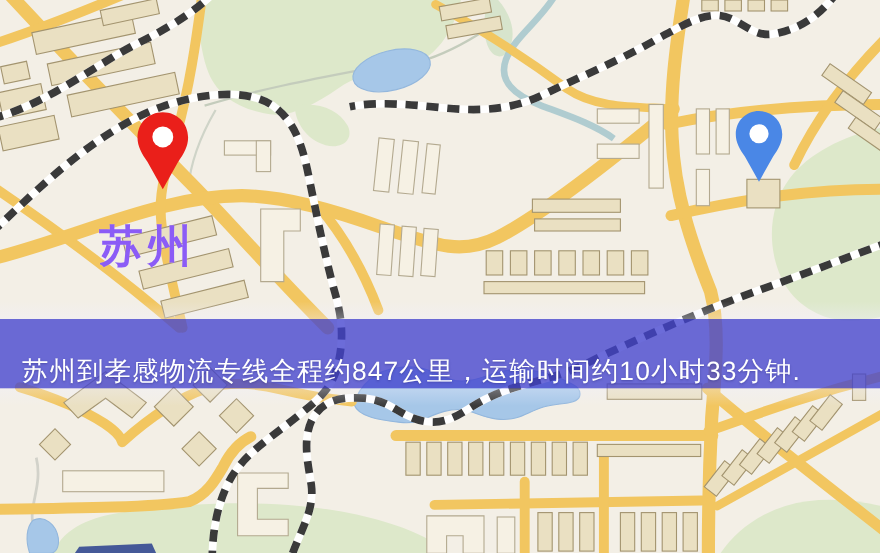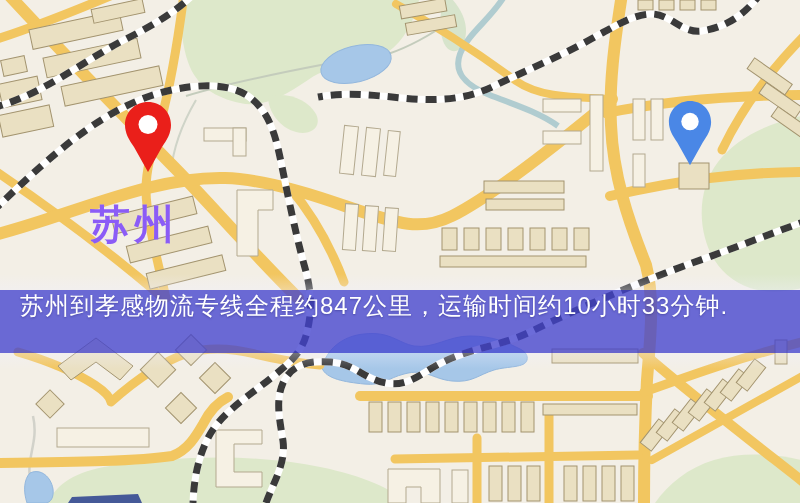--- a/index.html
+++ b/index.html
@@ -20,21 +20,21 @@
     position:absolute;font-weight:700;letter-spacing:4px;
     font-size:40px;line-height:1;white-space:nowrap;
     text-shadow:0 0 1px rgba(255,255,255,.35);
   }
   #origin-label{left:90px;top:180px;color:#8b5cf6;margin-top:24px;}
   #dest-label{left:643px;top:181px;color:#2337d6;}
 
   .banner{
     position:absolute;left:0;top:290px;width:800px;height:63px;
     background:rgba(67,67,206,0.78);
-    display:flex;align-items:flex-start;
+    display:flex;align-items:flex-end;
   }
   .banner-halo-top,.banner-halo-bottom{
     position:absolute;left:0;width:800px;height:16px;pointer-events:none;
   }
   .banner-halo-top{top:274px;background:linear-gradient(rgba(255,255,255,0),rgba(240,240,255,0.35));}
   .banner-halo-bottom{top:353px;background:linear-gradient(rgba(240,240,255,0.32),rgba(255,255,255,0));}
   .banner-text{
     color:#ffffff;font-size:24px;padding-left:20px;letter-spacing:1px;
     text-shadow:0 1px 2px rgba(40,40,120,.45);white-space:nowrap;
   }

